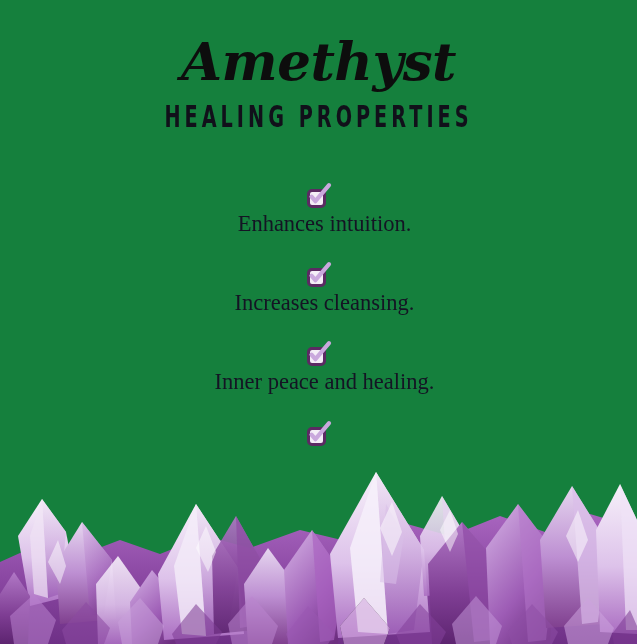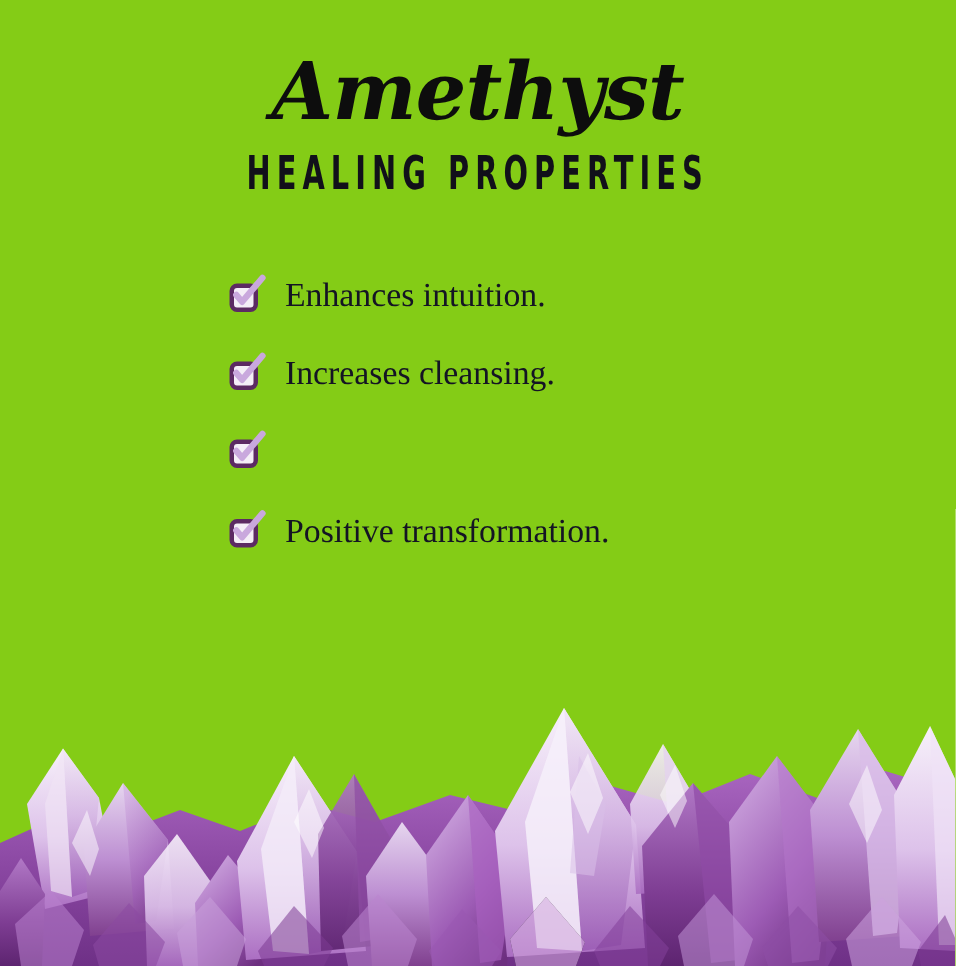--- a/index.html
+++ b/index.html
@@ -13,21 +13,21 @@
     background: #ffffff;
     font-family: "Liberation Serif", serif;
     overflow: hidden;
     position: relative;
   }
 
   #poster {
     position: relative;
     width: 637px;
     height: 644px;
-    background: #84cc16;
+    background: #15803d;
     overflow: hidden;
   }
 
   
   .header {
     position: absolute;
     top: 32px;
     left: 0;
     width: 637px;
     text-align: center;
@@ -70,20 +70,21 @@
   .list-inner {
     width: 345px;
     margin: 0 auto;
     margin-left: 152px;
   }
 
   .list-item {
     display: flex;
     align-items: center;
     margin-bottom: 22px;
+    flex-direction: column;
   }
   .list-item:last-child { margin-bottom: 0; }
 
   .checkbox {
     position: relative;
     width: 23px;
     height: 23px;
     flex: 0 0 23px;
     margin-top: 4px;
     margin-right: 15px;
@@ -174,31 +175,31 @@
         <span class="item-text">Increases cleansing.</span>
       </div>
 
       <div class="list-item item-3">
         <span class="checkbox">
           <span class="box"></span>
           <svg viewBox="0 0 25 25" xmlns="http://www.w3.org/2000/svg">
             <path d="M5.5 12.6 L9.4 17.2 L23.0 1.2" fill="none" stroke="#c9a8dd" stroke-width="4.2" stroke-linecap="round" stroke-linejoin="round"></path>
           </svg>
         </span>
+        <span class="item-text">Inner peace and healing.</span>
       </div>
 
 
       <div class="list-item item-5">
         <span class="checkbox">
           <span class="box"></span>
           <svg viewBox="0 0 25 25" xmlns="http://www.w3.org/2000/svg">
             <path d="M5.5 12.6 L9.4 17.2 L23.0 1.2" fill="none" stroke="#c9a8dd" stroke-width="4.2" stroke-linecap="round" stroke-linejoin="round"></path>
           </svg>
         </span>
-        <span class="item-text">Positive transformation.</span>
       </div>
 
     </div>
   </div>
 
   <div class="crystals">
     <svg viewBox="0 0 637 200" xmlns="http://www.w3.org/2000/svg" preserveAspectRatio="none">
       <defs>
         <linearGradient id="gA" x1="0" y1="0" x2="0" y2="1">
           <stop offset="0%" stop-color="#f0e6f5"></stop>

